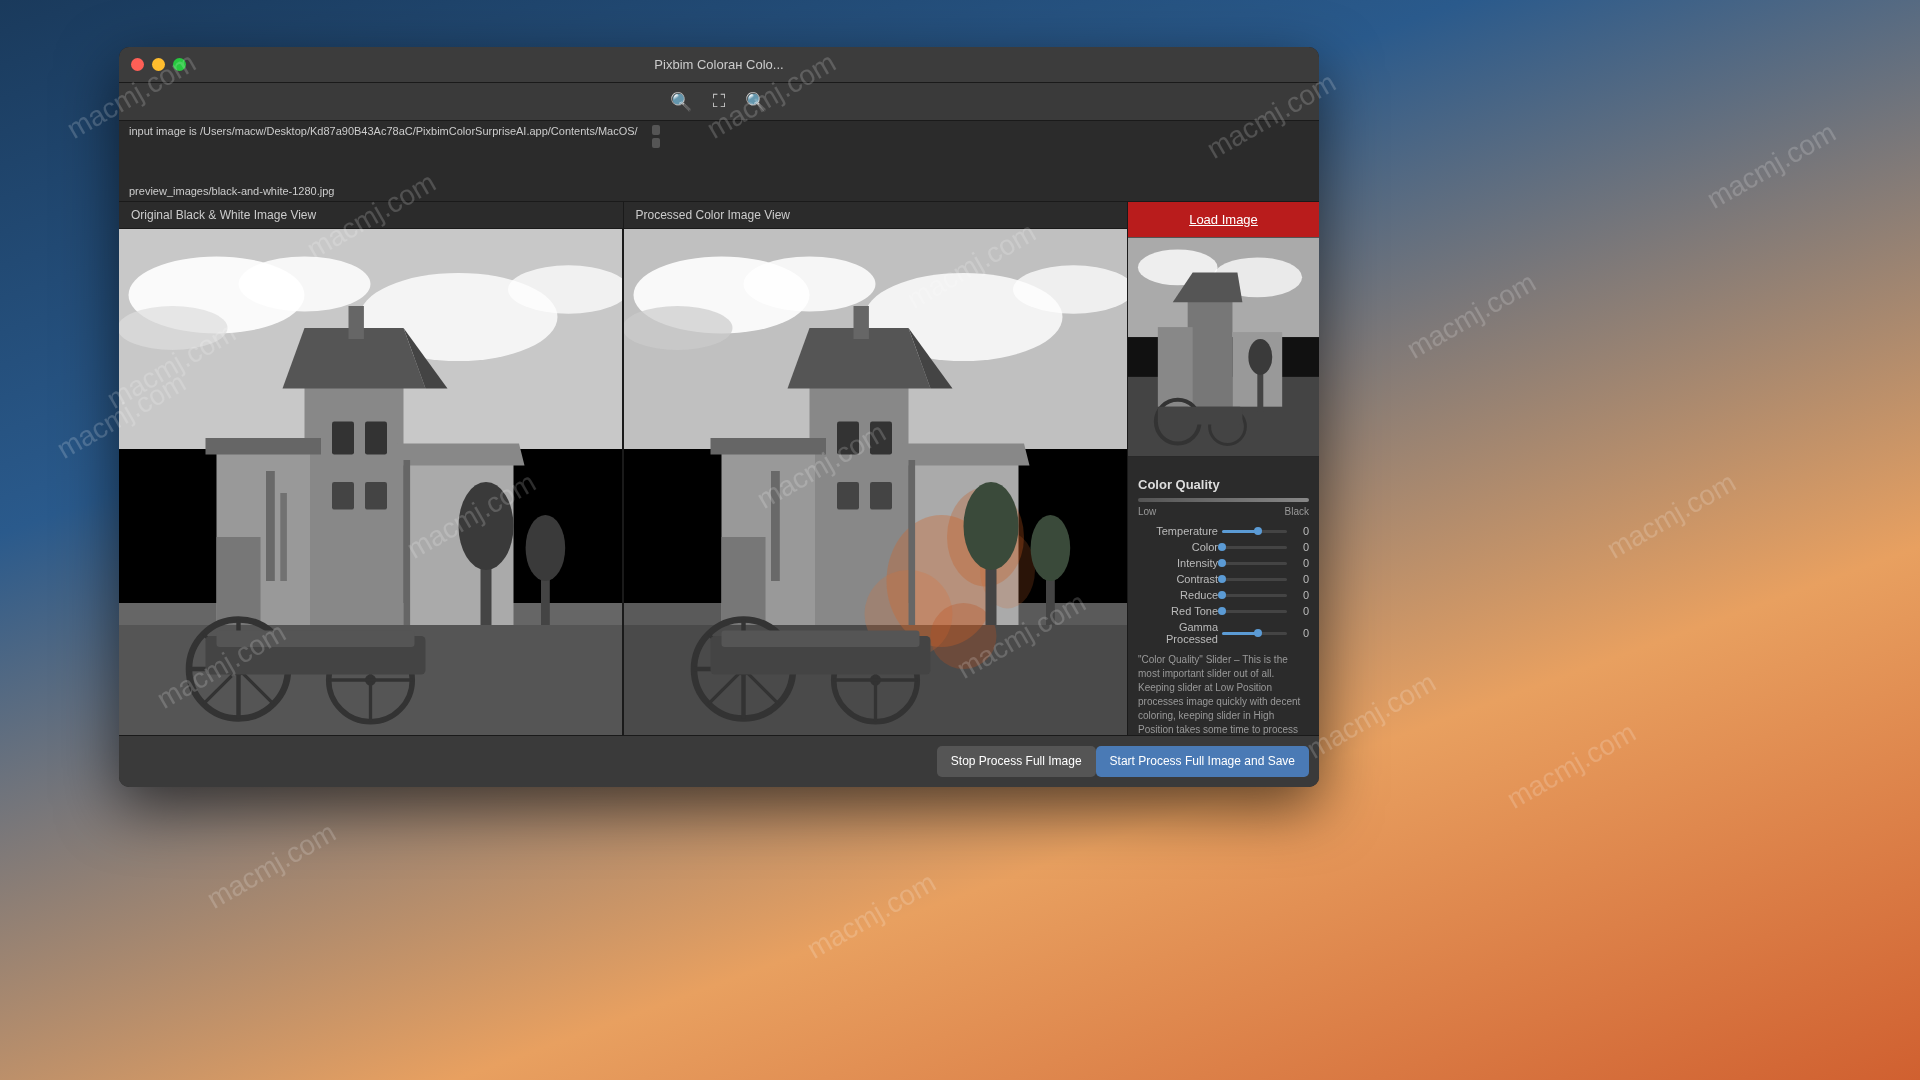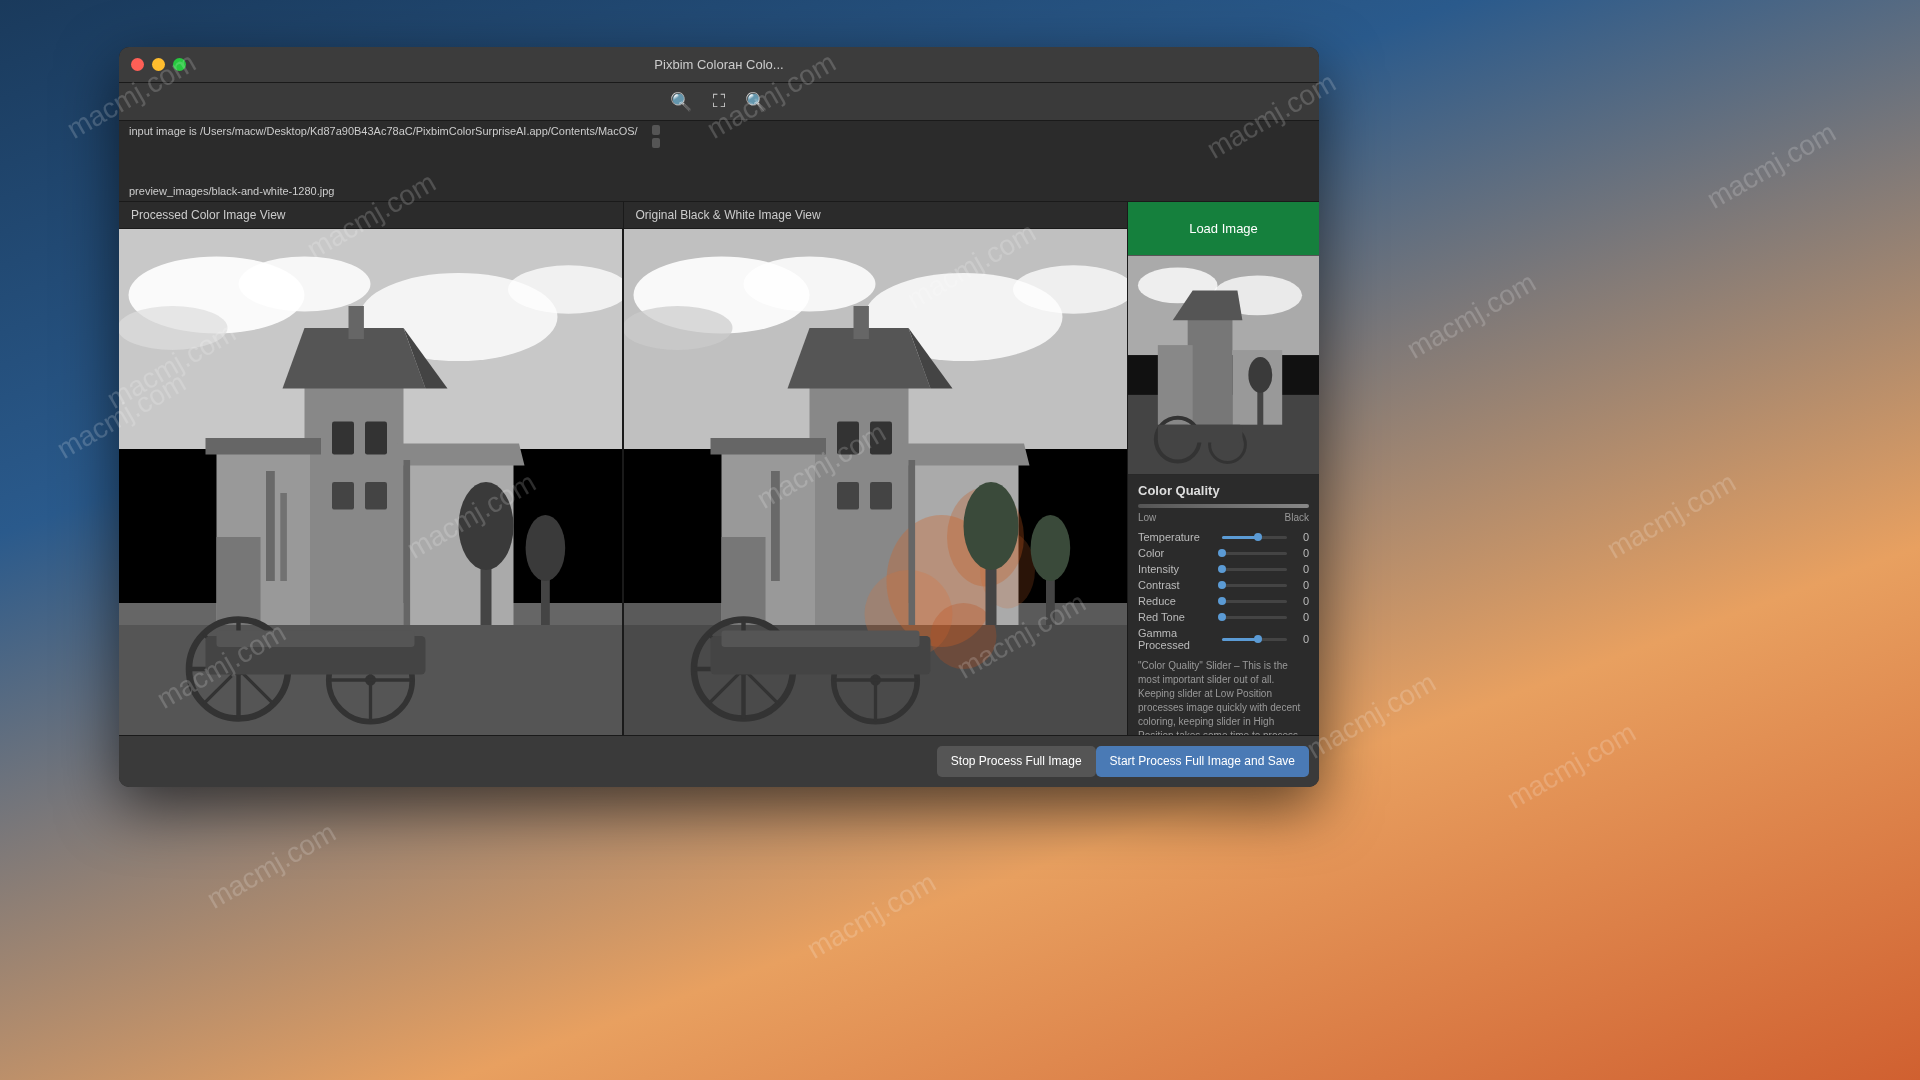--- a/index.html
+++ b/index.html
@@ -179,48 +179,49 @@
     .right-panel {
       width: 192px;
       background: #2b2b2b;
       display: flex;
       flex-direction: column;
       border-left: 1px solid #1a1a1a;
       flex-shrink: 0;
     }
 
     .load-image-btn {
-      background: #15803d;
+      background: #b91c1c;
       color: #fff;
       border: none;
-      padding: 19px;
+      padding: 10px;
       font-size: 13px;
       cursor: pointer;
       text-align: center;
       font-family: inherit;
       font-weight: 500;
       flex-shrink: 0;
+      text-decoration: underline;
     }
 
     .thumbnail-area {
       flex: 0 0 220px;
       background: #1a1a1a;
       position: relative;
       overflow: hidden;
     }
 
     .thumbnail-svg {
       width: 100%;
       height: 100%;
     }
 
     
     .controls-panel {
       flex: 1;
-      padding: 8px 10px;
+      padding: 20px 10px;
       overflow-y: auto;
     }
 
     .color-quality-label {
       color: #ddd;
       font-size: 13px;
       font-weight: 600;
       margin-bottom: 6px;
     }
 
@@ -247,21 +248,21 @@
       display: flex;
       align-items: center;
       margin-bottom: 4px;
       gap: 4px;
     }
 
     .slider-label {
       color: #bbb;
       font-size: 11px;
       width: 80px;
-      text-align: left;
+      text-align: right;
       flex-shrink: 0;
     }
 
     .slider-track {
       flex: 1;
       height: 3px;
       background: #444;
       border-radius: 2px;
       position: relative;
     }
@@ -381,22 +382,22 @@
       <div style="width:8px; height:10px; background:#555; border-radius:2px;"></div>
       <div style="width:8px; height:10px; background:#555; border-radius:2px;"></div>
     </div>
   </div>
 
   <div class="main-content">
 
     <div class="image-pane">
 
       <div class="image-headers">
+        <div class="image-header">Original Black &amp; White  Image View</div>
         <div class="image-header">Processed Color Image View</div>
-        <div class="image-header">Original Black &amp; White  Image View</div>
       </div>
 
       <div class="images-row">
 
         <div class="image-view">
           <svg class="scene-svg" viewBox="0 0 480 460" preserveAspectRatio="xMidYMid slice" xmlns="http://www.w3.org/2000/svg">
 
             <rect x="0" y="0" width="480" height="200" fill="#c8c8c8"></rect>
 
             <ellipse cx="100" cy="60" rx="80" ry="35" fill="white" opacity="0.9"></ellipse>

